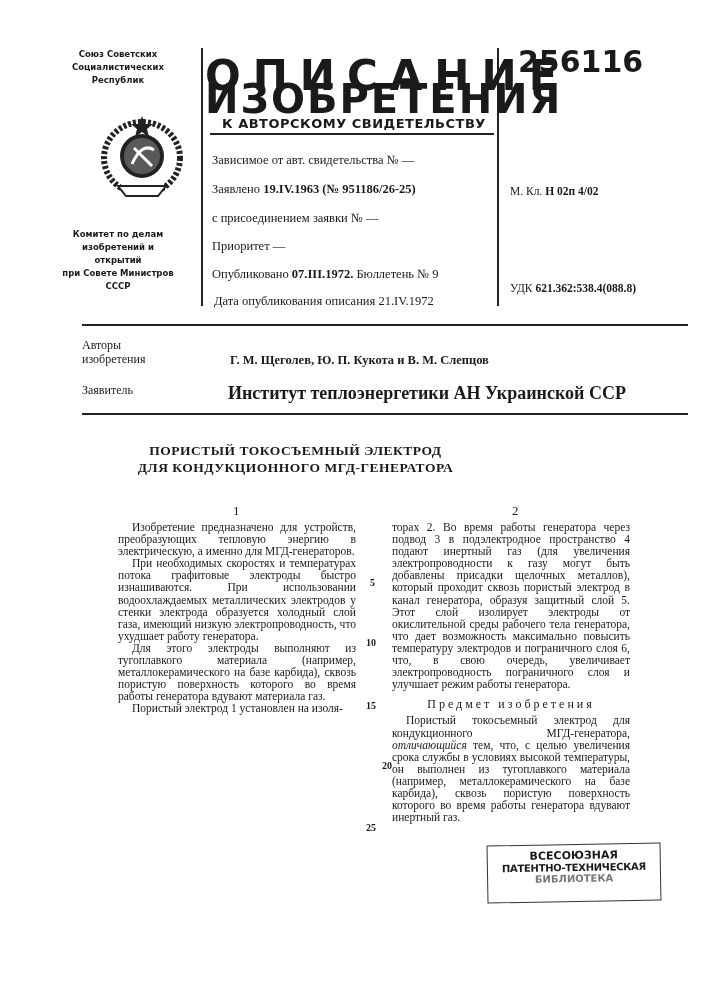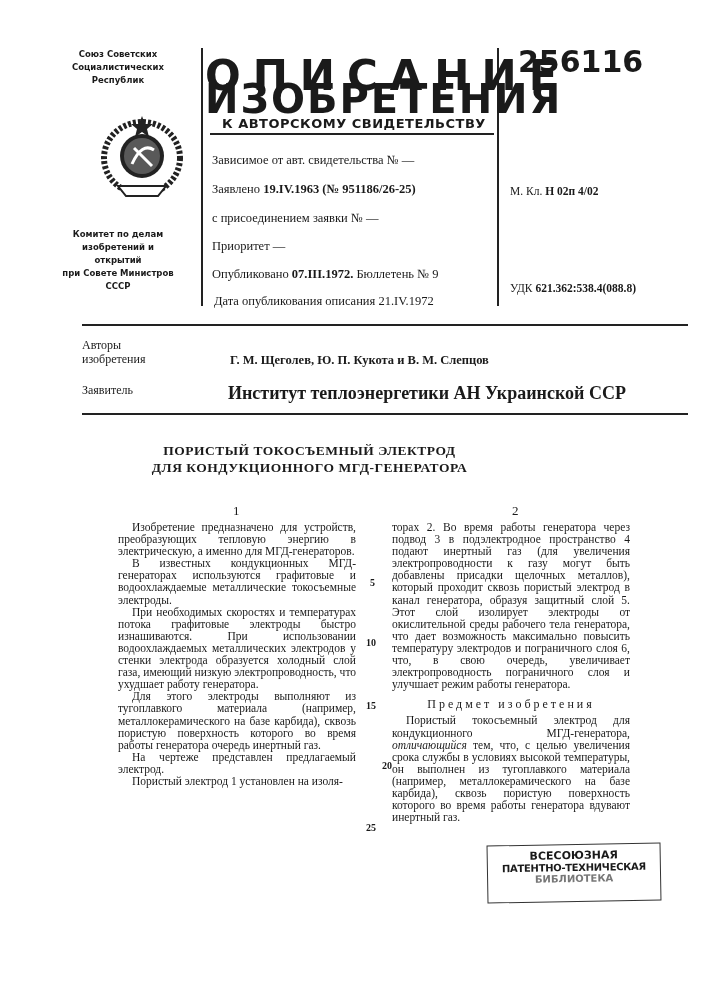--- a/index.html
+++ b/index.html
@@ -86,34 +86,32 @@
 <div class="abs lab" style="top:338px;line-height:14px;">
   <div>Авторы</div>
   <div>изобретения</div>
 </div>
 <div class="abs" style="left:230px;top:353px;font-size:12.5px;font-weight:bold;">Г. М. Щеголев, Ю. П. Кукота и В. М. Слепцов</div>
 <div class="abs lab" style="top:383px;">Заявитель</div>
 <div class="abs" style="left:228px;top:383px;font-size:18px;font-weight:bold;">Институт теплоэнергетики АН Украинской ССР</div>
 
 <div class="hline" style="left:82px;top:413px;width:606px;"></div>
 
-<div class="abs" style="left:16px;width:587px;top:442px;text-align:center;font-size:13.5px;font-weight:bold;letter-spacing:0.5px;line-height:17px;">
+<div class="abs" style="left:2px;width:587px;top:442px;text-align:center;font-size:13.5px;font-weight:bold;letter-spacing:0.5px;line-height:17px;">
   <div>ПОРИСТЫЙ ТОКОСЪЕМНЫЙ ЭЛЕКТРОД</div>
   <div>ДЛЯ КОНДУКЦИОННОГО МГД-ГЕНЕРАТОРА</div>
 </div>
 
 <div class="abs" style="left:233px;top:503px;font-size:13px;">1</div>
 <div class="abs" style="left:512px;top:503px;font-size:13px;">2</div>
 
 <div class="col" style="left:118px;top:521px;">
   <p>Изобретение предназначено для устройств, преобразующих тепловую энергию в электрическую, а именно для МГД-генераторов.</p>
-  <p>В известных кондукционных МГД-генераторах используются графитовые и водоохлаждаемые металлические токосъемные электроды.</p>
   <p>При необходимых скоростях и температурах потока графитовые электроды быстро изнашиваются. При использовании водоохлаждаемых металлических электродов у стенки электрода образуется холодный слой газа, имеющий низкую электропроводность, что ухудшает работу генератора.</p>
-  <p>Для этого электроды выполняют из тугоплавкого материала (например, металлокерамического на базе карбида), сквозь пористую поверхность которого во время работы генератора очередь инертный газ.</p>
-  <p>На чертеже представлен предлагаемый электрод.</p>
+  <p>Для этого электроды выполняют из тугоплавкого материала (например, металлокерамического на базе карбида), сквозь пористую поверхность которого во время работы генератора вдувают материала газ.</p>
   <p>Пористый электрод 1 установлен на изоля-</p>
 </div>
 
 <div class="lnum" style="left:370px;top:577px;">5</div>
 <div class="lnum" style="left:366px;top:637px;">10</div>
 <div class="lnum" style="left:366px;top:700px;">15</div>
 <div class="lnum" style="left:366px;top:760px;margin-left:16px;">20</div>
 <div class="lnum" style="left:366px;top:822px;">25</div>
 
 <div class="col" style="left:392px;top:521px;">

